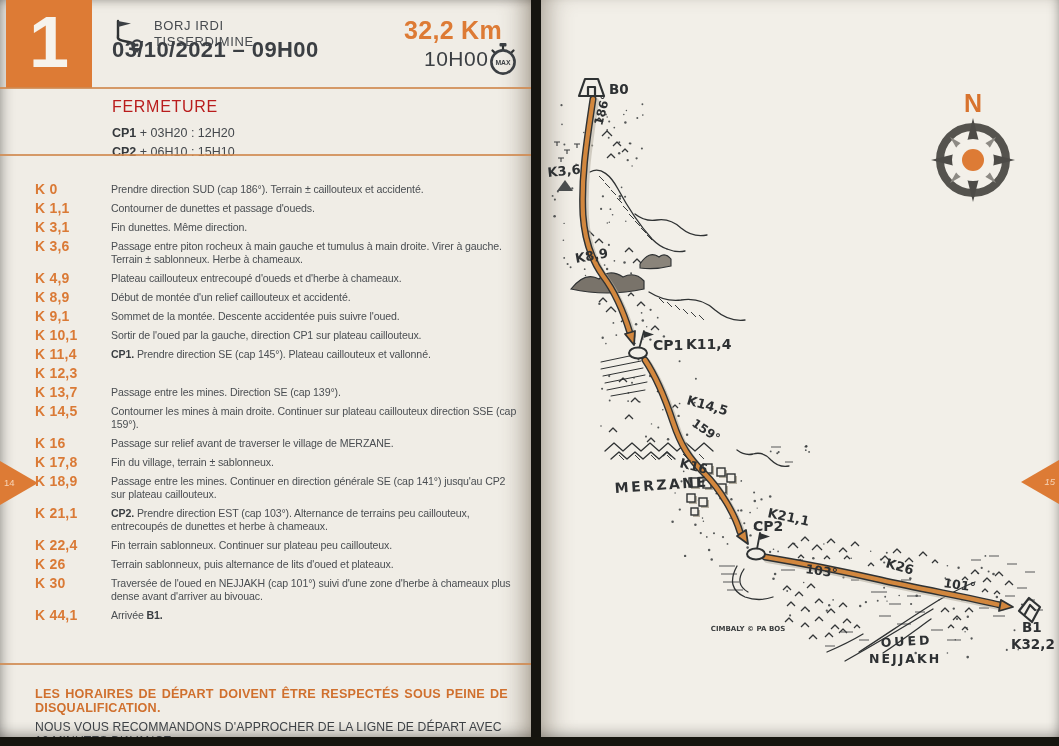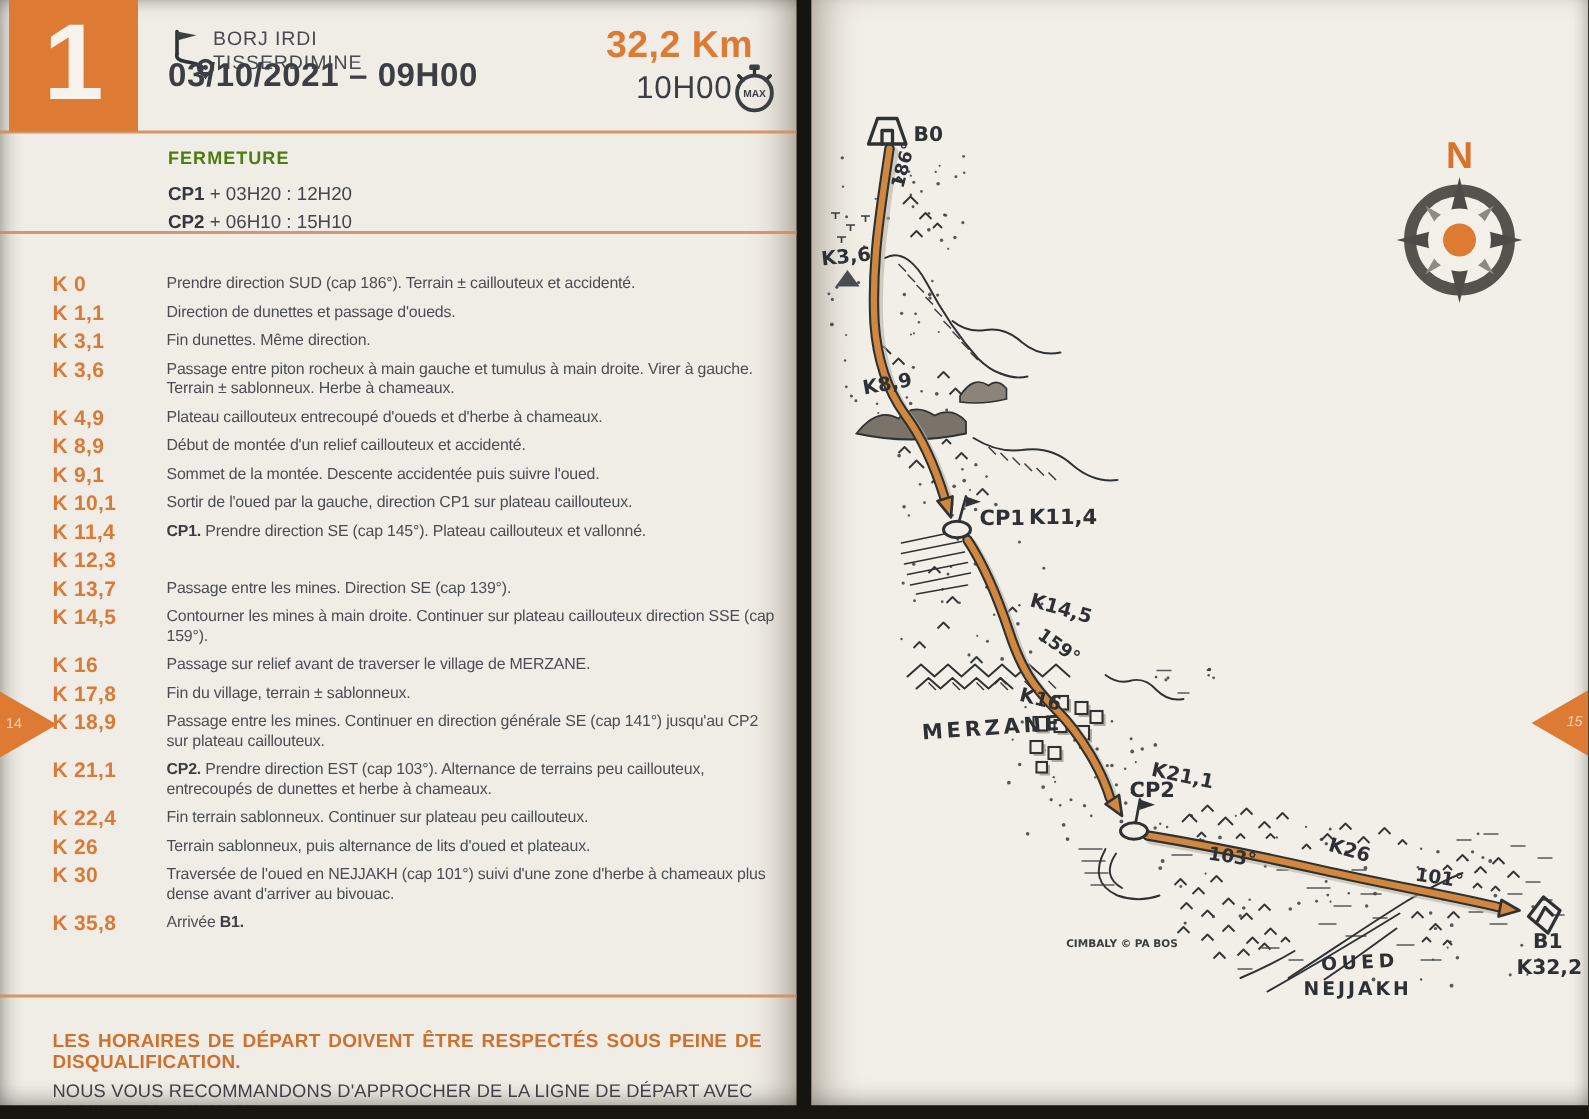--- a/index.html
+++ b/index.html
@@ -9,28 +9,28 @@
   #page-left{left:0;width:531px;background:#f0ede6;
     box-shadow:inset -20px 0 24px -14px rgba(70,55,35,.45), inset 10px 0 14px -9px rgba(0,0,0,.38),
                inset 0 -12px 14px -9px rgba(0,0,0,.28), inset 0 8px 10px -7px rgba(0,0,0,.22);}
   #page-right{left:541px;width:518px;background:#f2efe8;
     box-shadow:inset 20px 0 26px -14px rgba(70,55,35,.42), inset -8px 0 12px -8px rgba(0,0,0,.35),
                inset 0 -12px 14px -9px rgba(0,0,0,.25);}
   .abs{position:absolute;}
   
   #stage-box{left:6px;top:0;width:86px;height:88px;background:var(--accent,#DD7B35);
     color:#f6f3ec;font-size:72px;font-weight:bold;text-align:center;line-height:84px;}
-  #route-names{left:142px;top:18px;font-size:13px;letter-spacing:.6px;color:#474b4f;line-height:16px;}
+  #route-names{left:154px;top:18px;font-size:13px;letter-spacing:.6px;color:#474b4f;line-height:16px;}
   #date-time{left:112px;top:37px;font-size:22px;font-weight:bold;color:#3b3f43;letter-spacing:.4px;}
   #distance{left:404px;top:16px;font-size:25px;font-weight:bold;color:var(--accent,#DD7B35);letter-spacing:.3px;}
   #max-time{left:424px;top:47px;font-size:21px;color:#3b3f43;letter-spacing:.5px;}
   .hr{left:0;width:531px;height:2px;background:#d08a50;opacity:.85;}
   
   #fermeture{left:112px;top:98px;color:#44484c;}
-  #fermeture .title{font-size:12px;font-weight:bold;letter-spacing:.7px;color:#4d7c0f;margin-bottom:8px;}
+  #fermeture .title{font-size:16px;font-weight:normal;letter-spacing:.7px;color:#b91c1c;margin-bottom:8px;}
   #fermeture .row{font-size:12.5px;line-height:19px;}
   #fermeture b{color:#34383c;}
   
   #waypoints{left:35px;top:183px;width:488px;}
   .wp-row{display:flex;margin-bottom:6px;}
   .wp-km{width:76px;flex:0 0 76px;font-size:14px;font-weight:bold;color:#DA7A36;letter-spacing:.2px;line-height:13px;}
   .wp-desc{width:408px;font-size:10.6px;line-height:13px;color:#4a4e52;letter-spacing:-.12px;}
   .wp-desc b{color:#3a3e42;text-align:center;}
   
   #footer{left:35px;top:687px;width:480px;}
@@ -99,21 +99,21 @@
 
     <div class="abs" id="waypoints">
 
         <div class="wp-row">
           <div class="wp-km">K 0</div>
           <div class="wp-desc"><span>Prendre direction SUD (cap 186°). Terrain ± caillouteux et accidenté.</span><b></b><span></span></div>
         </div>
 
         <div class="wp-row">
           <div class="wp-km">K 1,1</div>
-          <div class="wp-desc"><span>Direction de dunettes et passage d'oueds.</span><b></b><span></span></div>
+          <div class="wp-desc"><span>Contourner de dunettes et passage d'oueds.</span><b></b><span></span></div>
         </div>
 
         <div class="wp-row">
           <div class="wp-km">K 3,1</div>
           <div class="wp-desc"><span>Fin dunettes. Même direction.</span><b></b><span></span></div>
         </div>
 
         <div class="wp-row">
           <div class="wp-km">K 3,6</div>
           <div class="wp-desc"><span>Passage entre piton rocheux à main gauche et tumulus à main droite. Virer à gauche. Terrain ± sablonneux. Herbe à chameaux.</span><b></b><span></span></div>
@@ -187,21 +187,21 @@
           <div class="wp-km">K 26</div>
           <div class="wp-desc"><span>Terrain sablonneux, puis alternance de lits d'oued et plateaux.</span><b></b><span></span></div>
         </div>
 
         <div class="wp-row">
           <div class="wp-km">K 30</div>
           <div class="wp-desc"><span>Traversée de l'oued en NEJJAKH (cap 101°) suivi d'une zone d'herbe à chameaux plus dense avant d'arriver au bivouac.</span><b></b><span></span></div>
         </div>
 
         <div class="wp-row">
-          <div class="wp-km">K 35,8</div>
+          <div class="wp-km">K 44,1</div>
           <div class="wp-desc"><span>Arrivée </span><b>B1.</b><span></span></div>
         </div>
       </div>
 
     <div class="abs tab" id="tab-left">
       <span>14</span>
     </div>
 
     <div class="abs hr" style="top:663px"></div>
     <div class="abs" id="footer">

